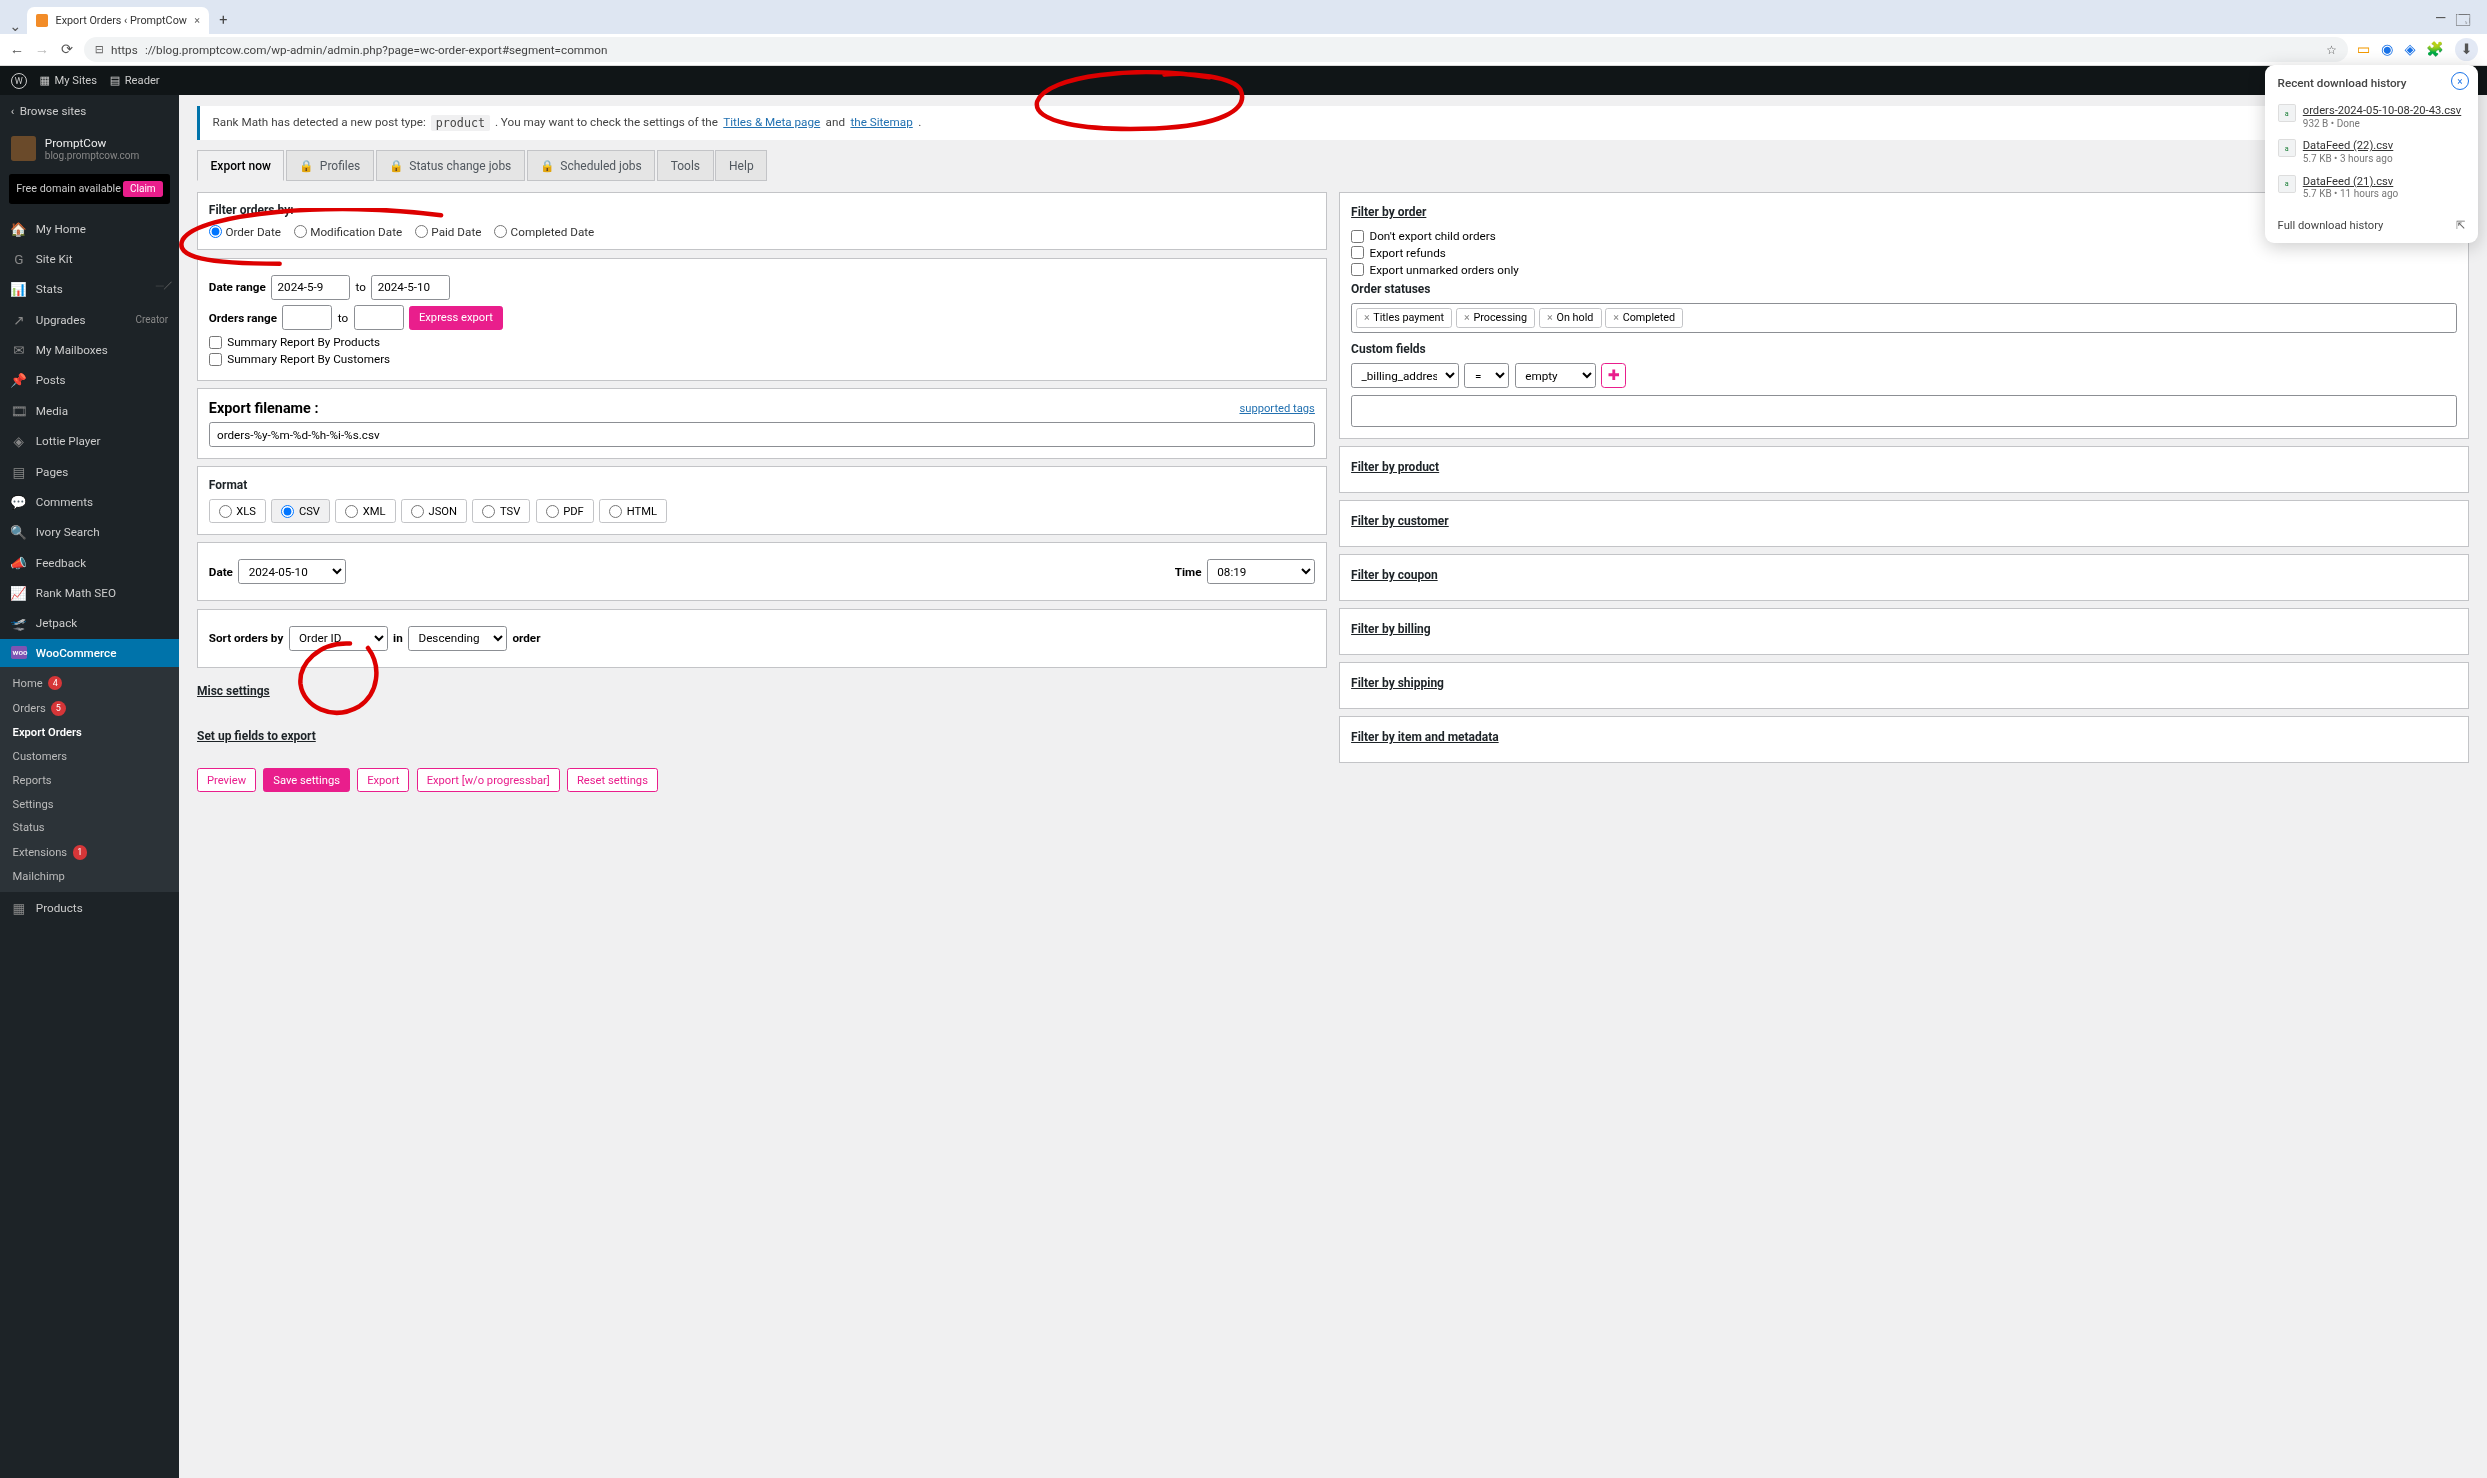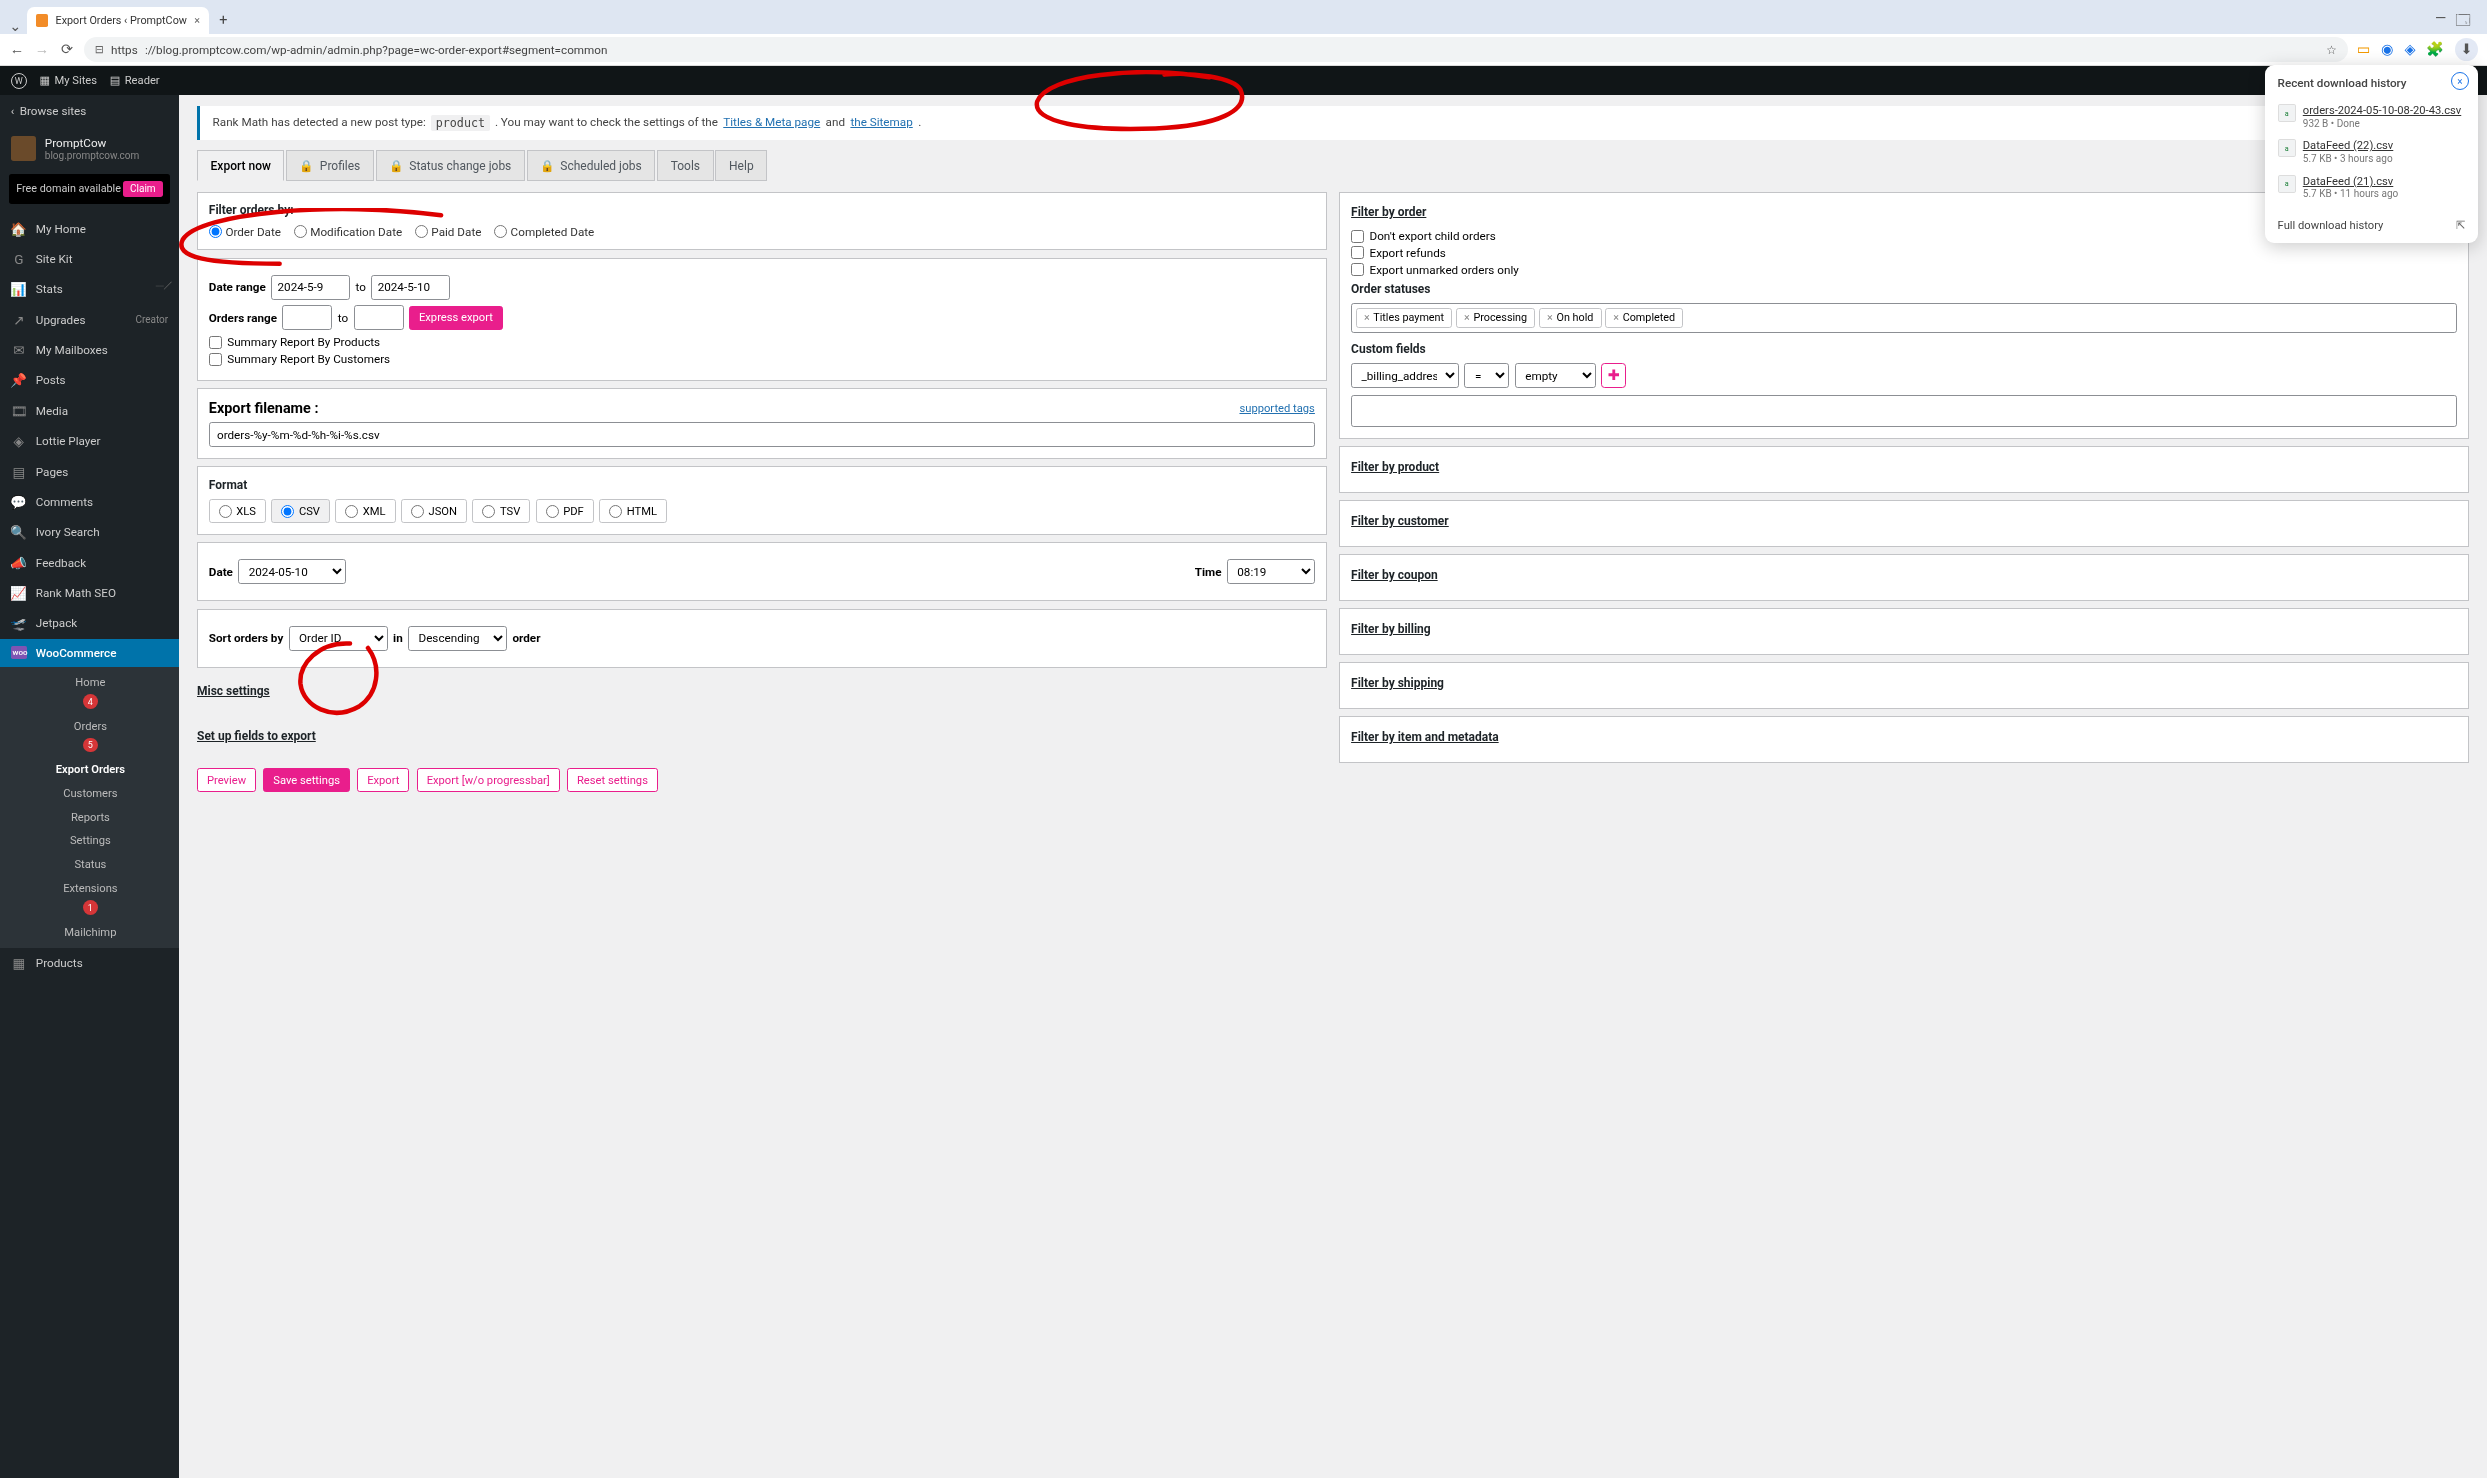--- a/index.html
+++ b/index.html
@@ -29,21 +29,21 @@
 .sb-site .siteurl { font-size:10px; color:#888; }
 .sb-claim { background:#000; margin:3.6px 9px 9px; padding:7.2px; border-radius:2.7px; display:flex; align-items:center; justify-content:space-between; }
 .sb-claim span { font-size:10.8px; color:#ccc; }
 .sb-claim button { background:#e91e8c; border:none; color:#fff; font-size:10px; padding:2.7px 7.2px; border-radius:2.7px; cursor:pointer;}
 .sb-item { display:flex; align-items:center; gap:9px; padding:7.2px 10.8px; color:#ccc; cursor:pointer; }
 .sb-item.active { background:#0073aa; color:#fff; position:relative; font-weight:500; }
 .sb-item.active::after { content:""; position:absolute; right:-7.2px; top:50%; transform:translateY(-50%); border:7.2px solid transparent; border-left-color:#0073aa; }
 .sb-item .ic { width:16px; text-align:center; color:#888; font-size:13.5px; }
 .sb-item.active .ic { color:#fff;}
 .sb-sub { background:#2c3338; padding:3.6px 0; }
-.sb-sub div { padding:5.4px 10.8px 5.4px 12.6px; font-size:11.2px; color:#bbb; cursor:pointer; display:flex; align-items:center; gap:5.4px;flex-direction:column;}
+.sb-sub div { padding:5.4px 10.8px 5.4px 12.6px; font-size:11.2px; color:#bbb; cursor:pointer; display:flex; align-items:center; gap:5.4px;}
 .sb-sub div.cur { color:#fff; font-weight:600; }
 .badge { background:#d63638; color:#fff; border-radius:8px; font-size:9px; min-width:14.4px; height:14.4px; display:inline-flex; align-items:center; justify-content:center; padding:0 3.6px;}
 .creator { font-size:10px; color:#888; }
 .spark { position:absolute; right:7.2px; top:7.2px; font-size:8px; color:#666; }
 .content { flex:1; overflow-y:auto; padding:0 18px 36px; position:relative; }
 .notice { background:#fff; border-left:3.6px solid #0073aa; padding:9px 12.6px; margin:10.8px 0; display:flex; gap:5.4px; flex-wrap:wrap; font-size:11.7px; color:#444;}
 .notice code { background:#f0f0f1; padding:0.9px 4.5px; font-family:monospace; border-radius:1.8px; }
 .notice a { color:#2271b1; text-decoration:underline; }
 .nav-tabs { display:flex; gap:0; margin-bottom:10.8px; }
 .nav-tab { background:#e5e5e5; border:0.9px solid #c3c4c7; padding:7.2px 12.6px; font-size:12px; color:#50575e; cursor:pointer; display:flex; align-items:center; gap:5.4px; margin-right:1.8px;}
@@ -372,21 +372,21 @@
                 <span>HTML</span>
               </div>
             </div>
         </div>
         <div class="panel">
           <div class="inline-field">
             <b>Date</b>
             <select style="width:108px"><option>2024-05-10</option></select>
             <span style="flex:1"></span>
             <b>Time</b>
-            <select style="width:88px"><option>08:19</option></select>
+            <select style="width:108px"><option>08:19</option></select>
           </div>
         </div>
         <div class="panel">
           <div class="inline-field">
             <b>Sort orders by</b>
             <select style="width:99px"><option>Order ID</option></select>
             <b>in</b>
             <select style="width:99px"><option>Descending</option></select>
             <b>order</b>
           </div>

